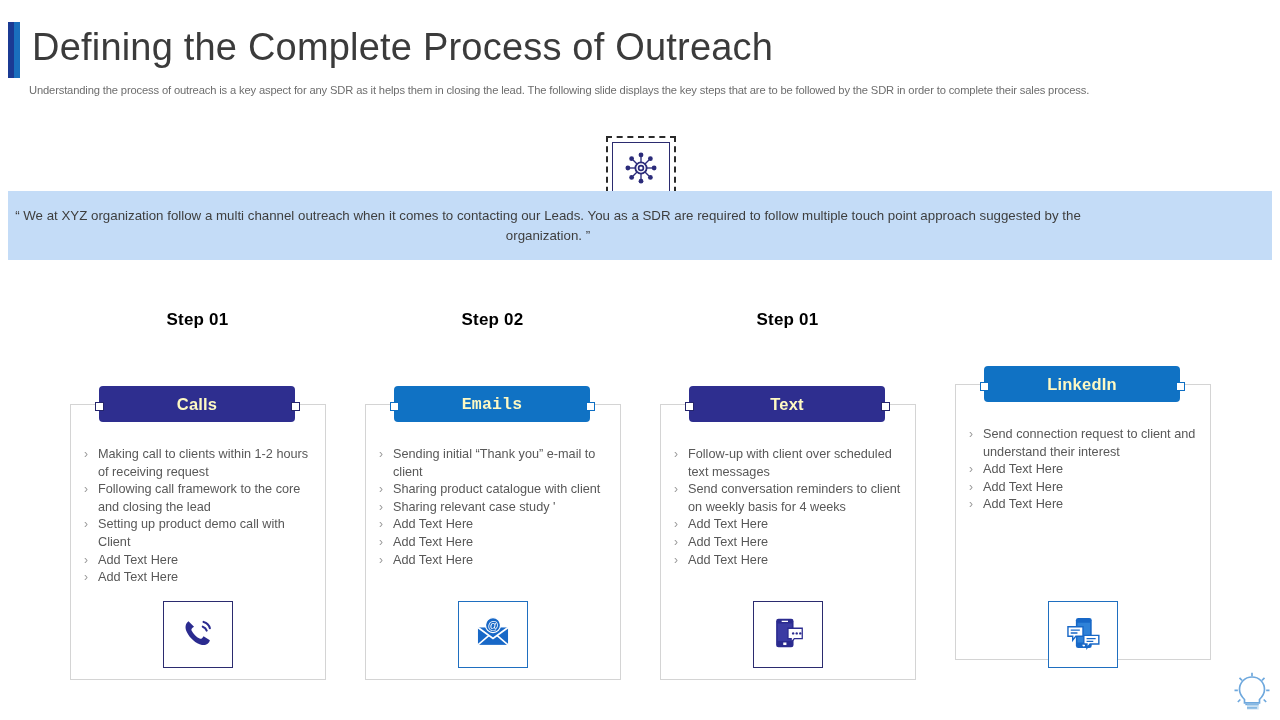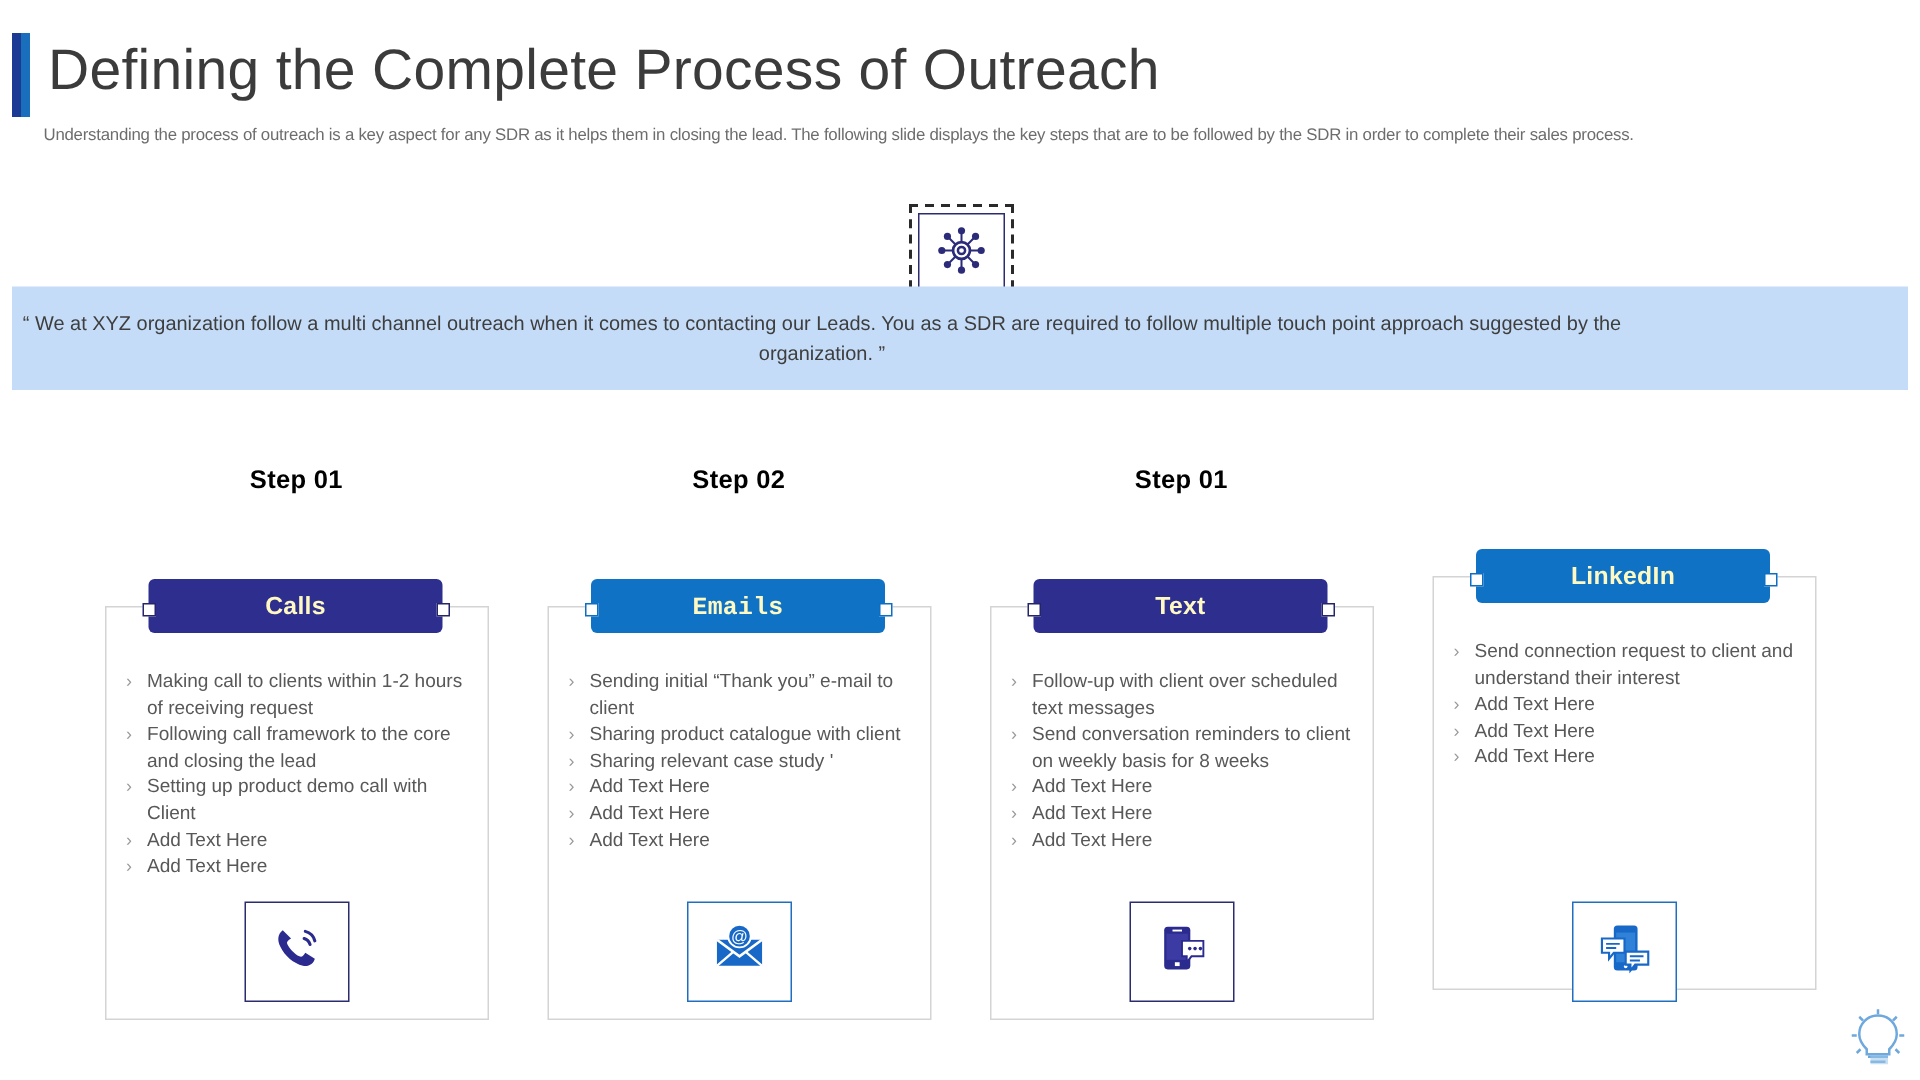--- a/index.html
+++ b/index.html
@@ -236,21 +236,21 @@
       </div>
       <div class="handle left"></div>
       <div class="handle right"></div>
       <div class="bullets">
         <div class="bullet">
             <span class="chev">›</span>
             <span class="btxt">Follow-up with client over scheduled text messages</span>
           </div>
         <div class="bullet">
             <span class="chev">›</span>
-            <span class="btxt">Send conversation reminders to client on weekly basis for 8 weeks</span>
+            <span class="btxt">Send conversation reminders to client on weekly basis for 4 weeks</span>
           </div>
         <div class="bullet">
             <span class="chev">›</span>
             <span class="btxt">Add Text Here</span>
           </div>
         <div class="bullet">
             <span class="chev">›</span>
             <span class="btxt">Add Text Here</span>
           </div>
         <div class="bullet">

